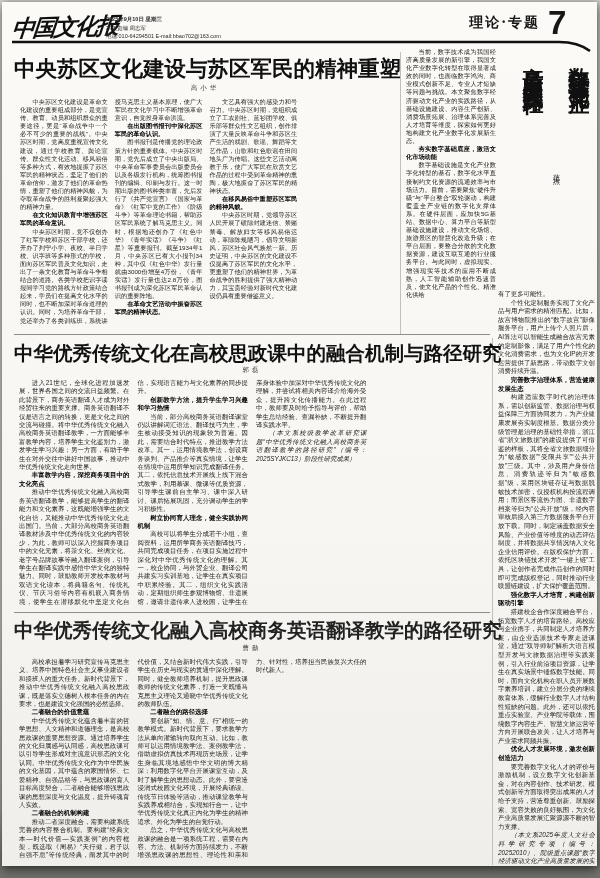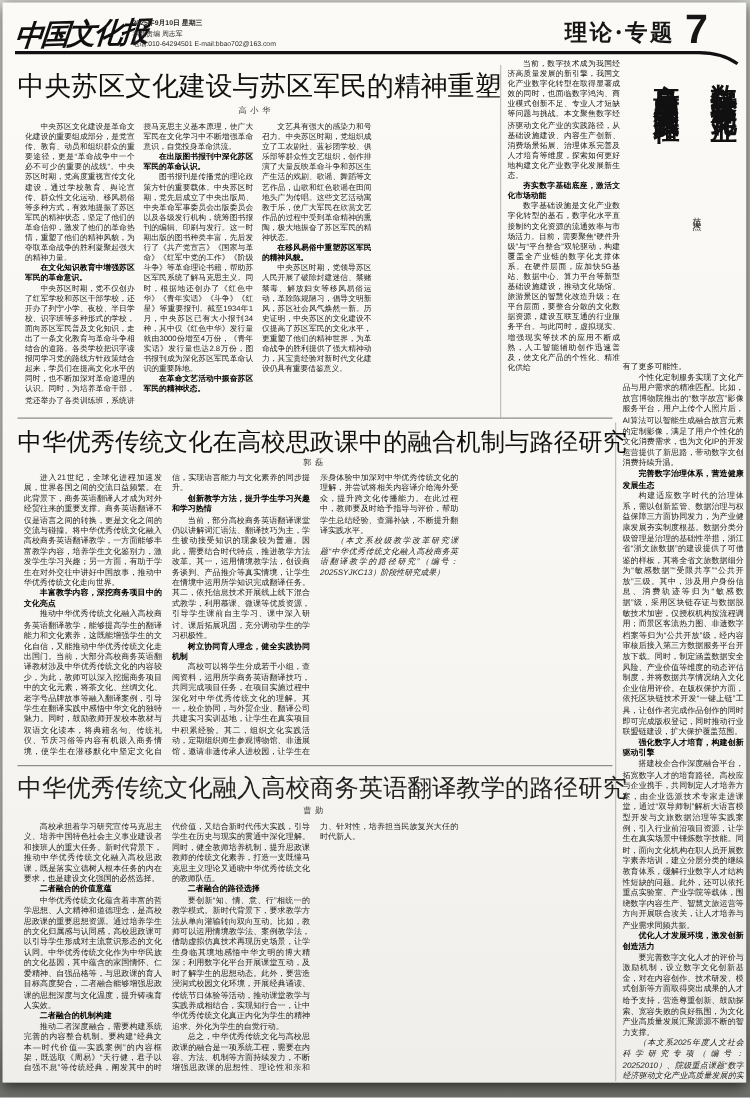--- a/index.html
+++ b/index.html
@@ -20,34 +20,34 @@
   .masthead {
     left:10px; top:10px; width:92px; height:30px;
     font-family:"DejaVu Serif", serif; font-weight:700; font-style:italic;
     font-size:23px; letter-spacing:-2px; transform:skewX(-7deg) rotate(-2deg);
     white-space:nowrap; color:#101010;
   }
   .pubinfo { left:104px; top:13px; width:220px; font-size:5.5px; line-height:8.5px; color:#2a2a2a; }
   .pubinfo .l1 { font-weight:700; }
   .section-title {
     left:420px; top:12px; width:118px; text-align:right;
-    font-family:"DejaVu Serif", serif; font-weight:700; font-size:18px; letter-spacing:2px;
+    font-family:"DejaVu Serif", serif; font-weight:700; font-size:14px; letter-spacing:2px;
   }
   .page-number {
     left:546px; top:2px; width:40px;
     font-family:"Liberation Sans", sans-serif; font-weight:700; font-size:33px;
   }
   .header-rule { left:10px; top:37px; }
 
   
   .hrule { background:#8d8d89; height:1px; }
   .vrule { background:#c0c0bc; width:1px; }
 
   
-  .headline { text-align:right; font-weight:400; color:#111; white-space:nowrap; }
+  .headline { text-align:right; font-weight:700; color:#111; white-space:nowrap; }
   .headline.sans { font-family:"Liberation Sans", sans-serif; }
   .headline.serif { font-family:"DejaVu Serif", serif; color:#222; }
   .byline { text-align:center; font-size:6.5px; color:#333; letter-spacing:3px; }
   .body-cols {
     font-size:6.2px; line-height:8.1px; text-align:justify; color:#1c1c1c;
     column-fill:auto; overflow:hidden;
   }
   .body-cols p { text-indent:2em; }
   .b-sub { font-weight:700; color:#000; }
   .b-attr { font-style:italic; }

